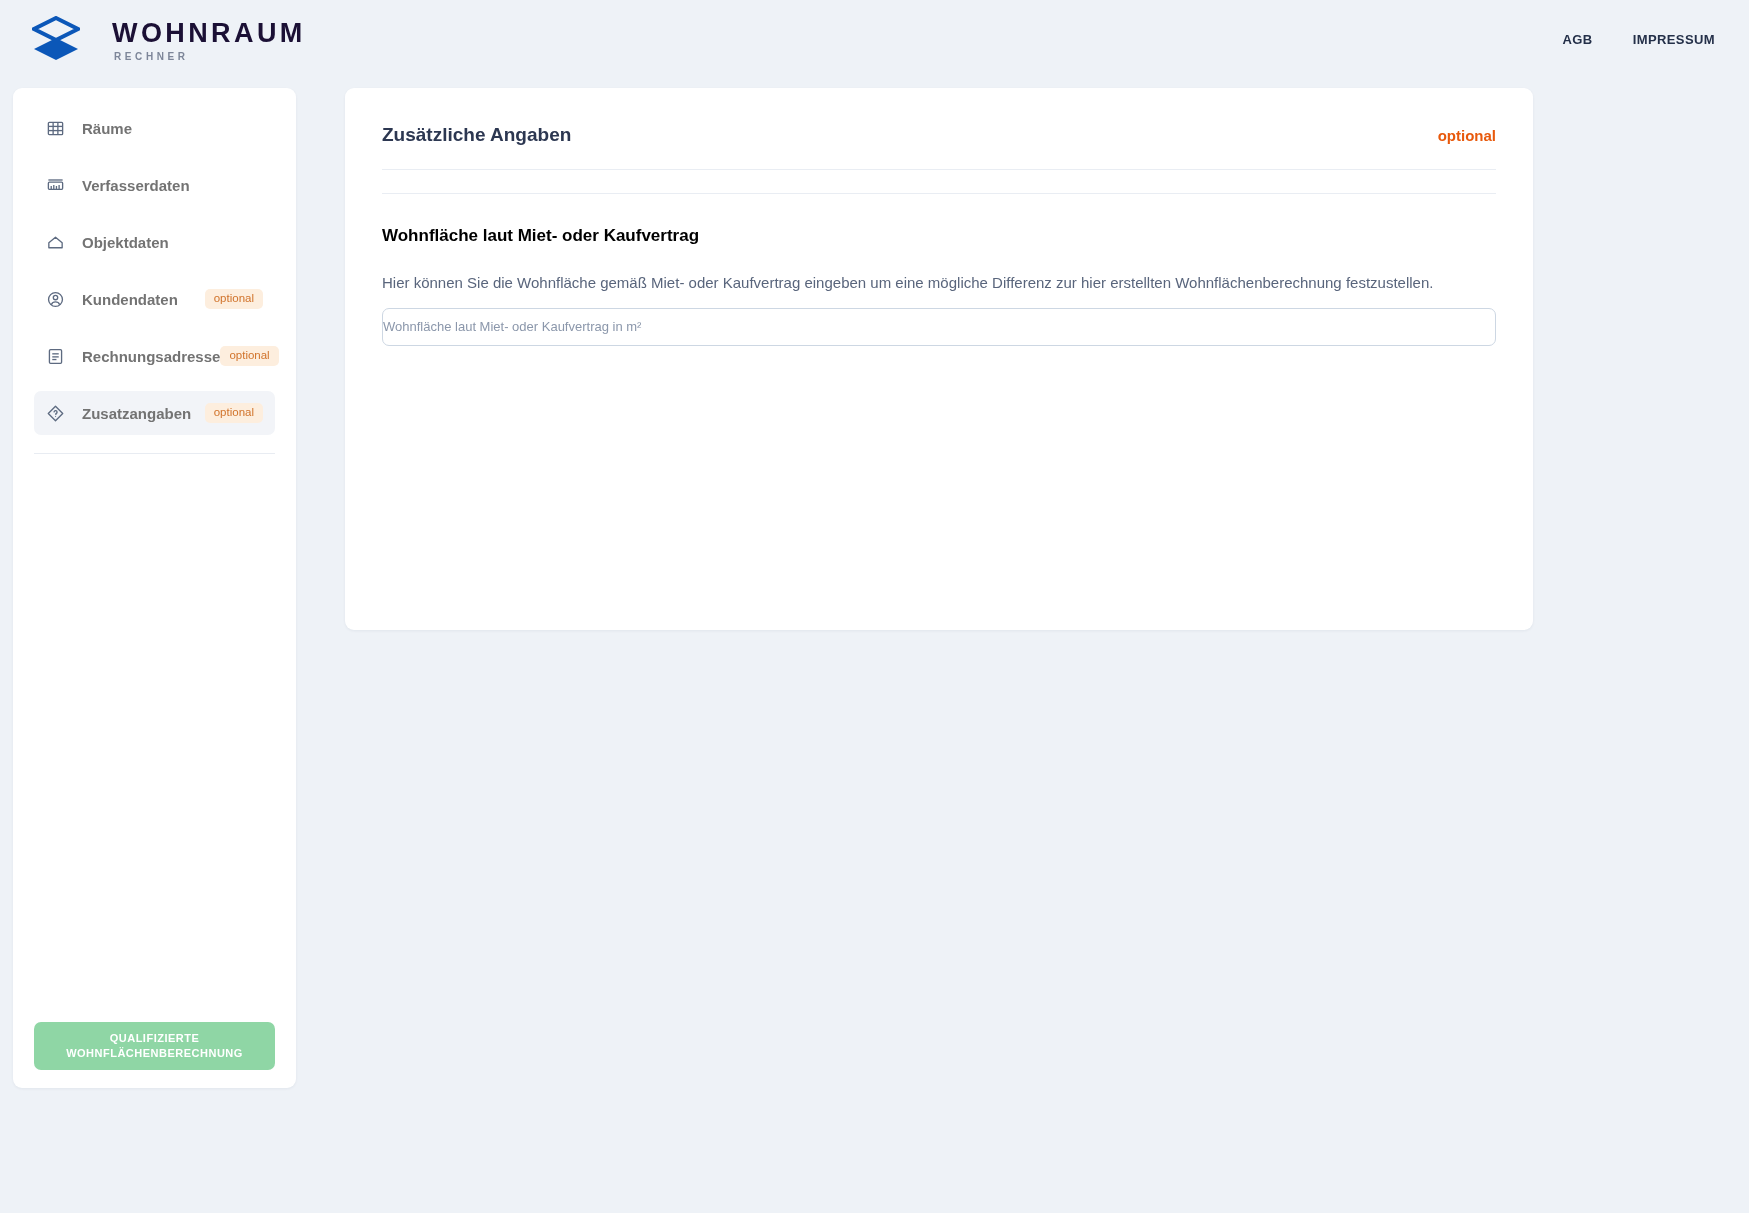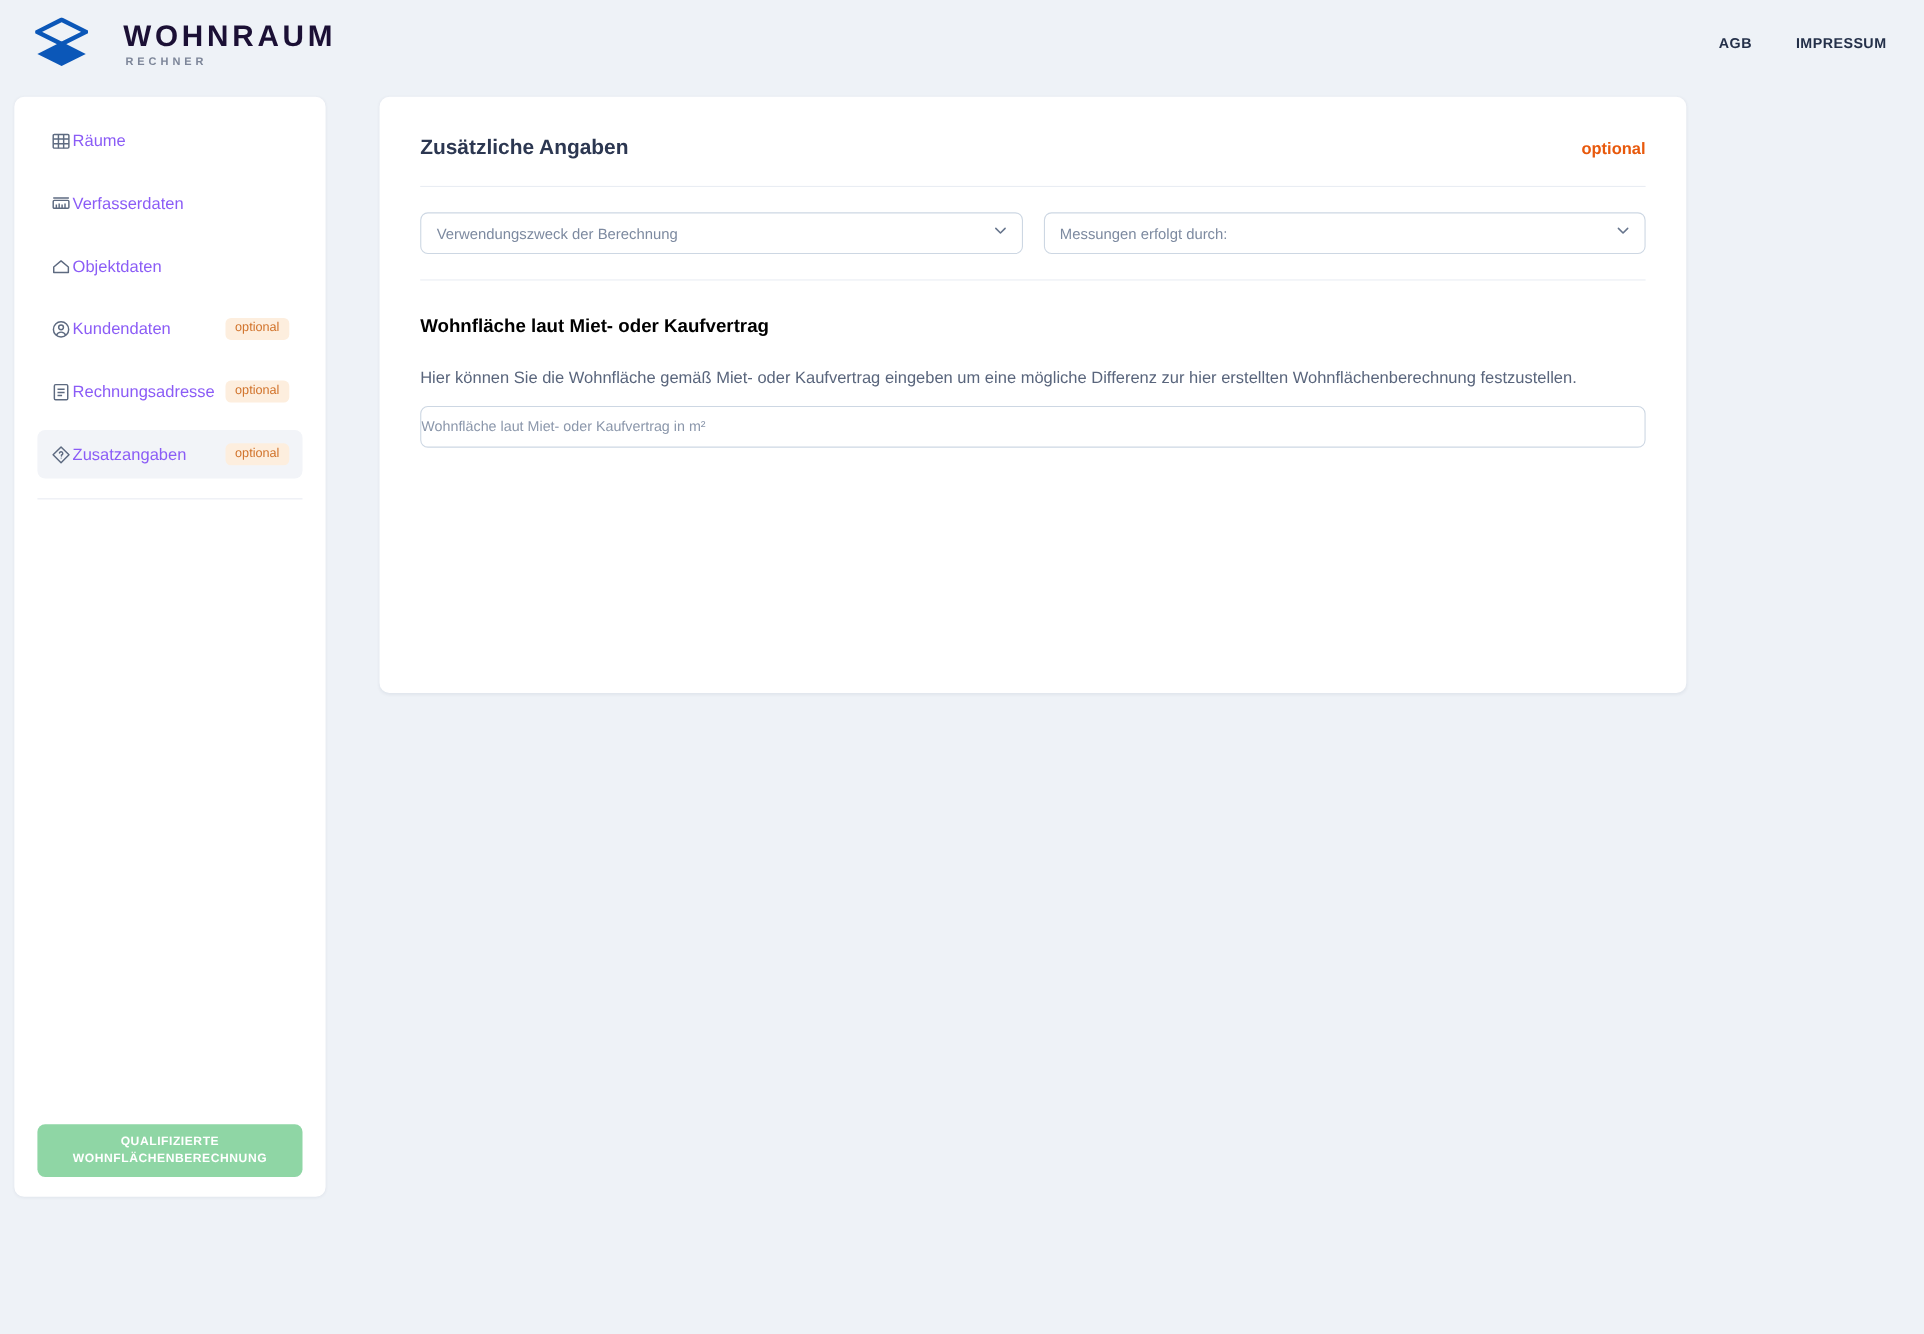--- a/index.html
+++ b/index.html
@@ -89,23 +89,25 @@
   .nav-item.active { background: #f2f4f8; }
   .nav-icon {
     width: 22px; height: 22px;
     flex: 0 0 22px;
     color: #5d6a80;
     display: flex;
     align-items: center;
     justify-content: center;
   }
   .nav-label {
+    margin-left: 16px;
     font-size: 15px;
-    color: #8b5cf6;
+    color: #737373;
     white-space: nowrap;
+    font-weight: bold;
   }
   .nav-badge {
     margin-left: auto;
     background: #fdeede;
     color: #d1732b;
     font-size: 11.5px;
     padding: 4px 9px 5px;
     border-radius: 5px;
     line-height: 1;
   }
@@ -345,38 +347,20 @@
 <main class="card">
 
   <div class="card-head">
     <h1 class="card-title">Zusätzliche Angaben</h1>
     <span class="card-optional">optional</span>
   </div>
 
 
   <div class="rule"></div>
 
-  <div class="field-row">
-    <div class="select-wrap">
-      <div class="select-box">Verwendungszweck der Berechnung</div>
-      <span class="select-chevron">
-        <svg width="15" height="15" viewBox="0 0 16 16" fill="none" stroke="currentColor" stroke-width="1.5" stroke-linecap="round" stroke-linejoin="round">
-          <polyline points="3.5,6 8,10.5 12.5,6"></polyline>
-        </svg>
-      </span>
-    </div>
-    <div class="select-wrap">
-      <div class="select-box">Messungen erfolgt durch:</div>
-      <span class="select-chevron">
-        <svg width="15" height="15" viewBox="0 0 16 16" fill="none" stroke="currentColor" stroke-width="1.5" stroke-linecap="round" stroke-linejoin="round">
-          <polyline points="3.5,6 8,10.5 12.5,6"></polyline>
-        </svg>
-      </span>
-    </div>
-  </div>
 
   <div class="rule" style="margin-top:23px;"></div>
 
   <h2 class="section-title">Wohnfläche laut Miet- oder Kaufvertrag</h2>
   <p class="section-desc">Hier können Sie die Wohnfläche gemäß Miet- oder Kaufvertrag eingeben um eine mögliche Differenz zur hier erstellten Wohnflächenberechnung festzustellen.</p>
 
   <input class="text-input" type="text" placeholder="Wohnfläche laut Miet- oder Kaufvertrag in m²" style="">
 </main>
 
 </body></html>

